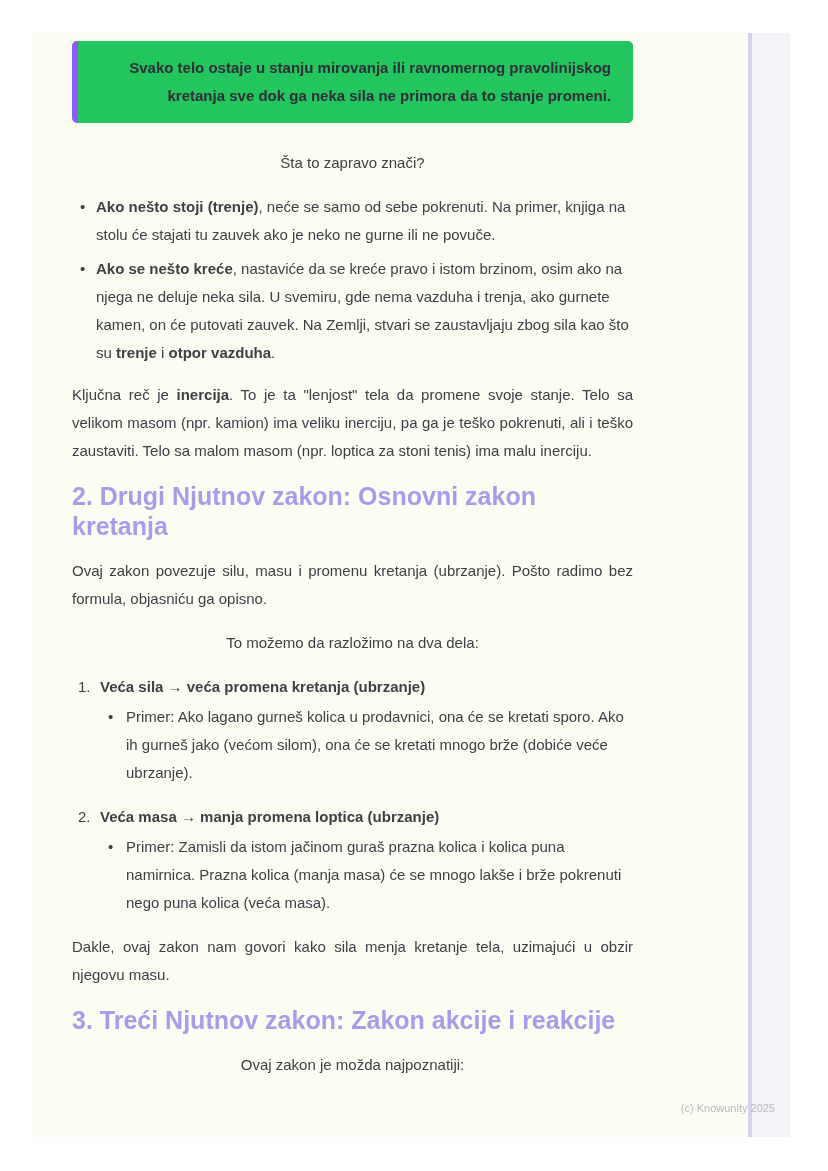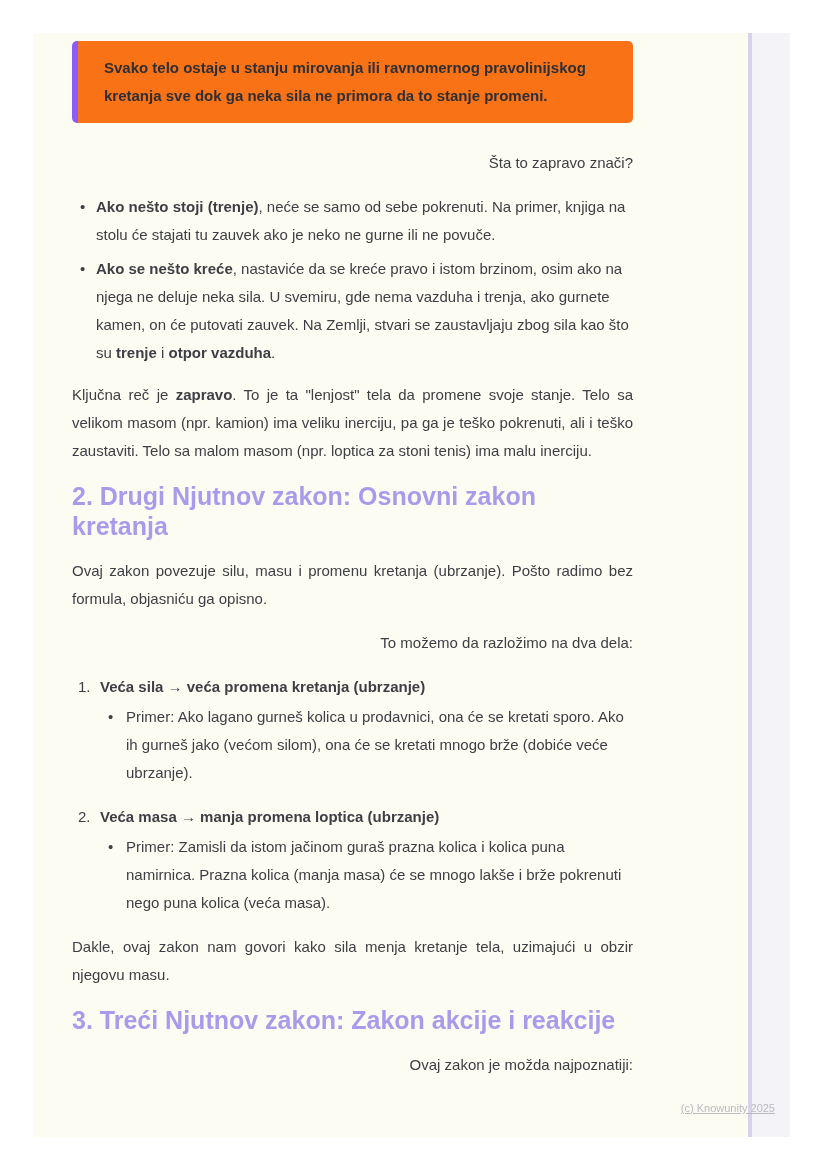--- a/index.html
+++ b/index.html
@@ -20,29 +20,29 @@
   .edge-panel {
     position:absolute; left:752px; top:33px; width:38px; height:1104px;
     background:#F3F3F8;
   }
   .content {
     margin-left:39px; width:561px;
     font-size:15px; line-height:28px; color:#3E3E45;
   }
   .quote {
     margin-top:8px;
-    background:#f97316;
+    background:#22c55e;
     border-left:6px solid #8B5CF6;
     border-radius:5px;
     padding:13px 22px 13px 26px;
     font-weight:700; color:#2E2E35;
-    text-align:left;
+    text-align:right;
   }
   p { margin:16px 0; text-align:justify; }
-  p.single { text-align:right; }
+  p.single { text-align:center; }
   p.intro { margin-top:26px; }
   p.inercija { margin-top:14px; }
   p.last { margin-bottom:16px; }
   h2 {
     font-size:25px; line-height:30px; font-weight:700;
     color:#A99BEB; margin:14px 0;
   }
   ul.top { list-style:none; margin:16px 0 14px; padding:0 0 0 8px; }
   ul.top > li { display:flex; margin-bottom:6px; }
   .marker { flex:0 0 16px; }
@@ -50,21 +50,21 @@
   .ol { margin:14px 0 16px; padding-left:6px; }
   .ol-item { display:flex; }
   .ol-item + .ol-item { margin-top:16px; }
   .ol-num { flex:0 0 22px; }
   .ol-body { flex:1; }
   .ol-title { font-weight:700; }
   .sub-li { display:flex; margin-top:2px; padding-left:8px; }
   .sub-li .marker { flex:0 0 18px; }
   .copyright {
     position:absolute; top:1100px; right:53px;
-    font-size:11px; line-height:16px; color:#B9B9C0;text-decoration:underline;
+    font-size:11px; line-height:16px; color:#B9B9C0;
   }
   .seg-b { font-weight:700; }
   .seg-i { }
 </style>
 </head>
 <body>
 
 <div class="page">
   <div class="content">
 
@@ -78,21 +78,21 @@
       <li>
         <span class="marker">•</span>
         <span class="li-text"><span class="seg-b">Ako nešto stoji (trenje)</span><span>, neće se samo od sebe pokrenuti. Na primer, knjiga na stolu će stajati tu zauvek ako je neko ne gurne ili ne povuče.</span></span>
       </li>
       <li>
         <span class="marker">•</span>
         <span class="li-text"><span class="seg-b">Ako se nešto kreće</span><span>, nastaviće da se kreće pravo i istom brzinom, osim ako na njega ne deluje neka sila. U svemiru, gde nema vazduha i trenja, ako gurnete kamen, on će putovati zauvek. Na Zemlji, stvari se zaustavljaju zbog sila kao što su </span><span class="seg-b">trenje</span><span> i </span><span class="seg-b">otpor vazduha</span><span>.</span></span>
       </li>
     </ul>
 
-    <p class="inercija"><span><span class="seg-i">Ključna reč je </span><span class="seg-b seg-i">zapravo</span><span>. To je ta "lenjost" tela da promene svoje stanje. Telo sa velikom masom (npr. kamion) ima veliku inerciju, pa ga je teško pokrenuti, ali i teško zaustaviti. Telo sa malom masom (npr. loptica za stoni tenis) ima malu inerciju.</span></span></p>
+    <p class="inercija"><span><span class="seg-i">Ključna reč je </span><span class="seg-b seg-i">inercija</span><span>. To je ta "lenjost" tela da promene svoje stanje. Telo sa velikom masom (npr. kamion) ima veliku inerciju, pa ga je teško pokrenuti, ali i teško zaustaviti. Telo sa malom masom (npr. loptica za stoni tenis) ima malu inerciju.</span></span></p>
 
     <h2>2. Drugi Njutnov zakon: Osnovni zakon kretanja</h2>
 
     <p>Ovaj zakon povezuje silu, masu i promenu kretanja (ubrzanje). Pošto radimo bez formula, objasniću ga opisno.</p>
     <p class="single">To možemo da razložimo na dva dela:</p>
 
     <div class="ol">
       <div class="ol-item">
         <span class="ol-num">1.</span>
         <div class="ol-body">

